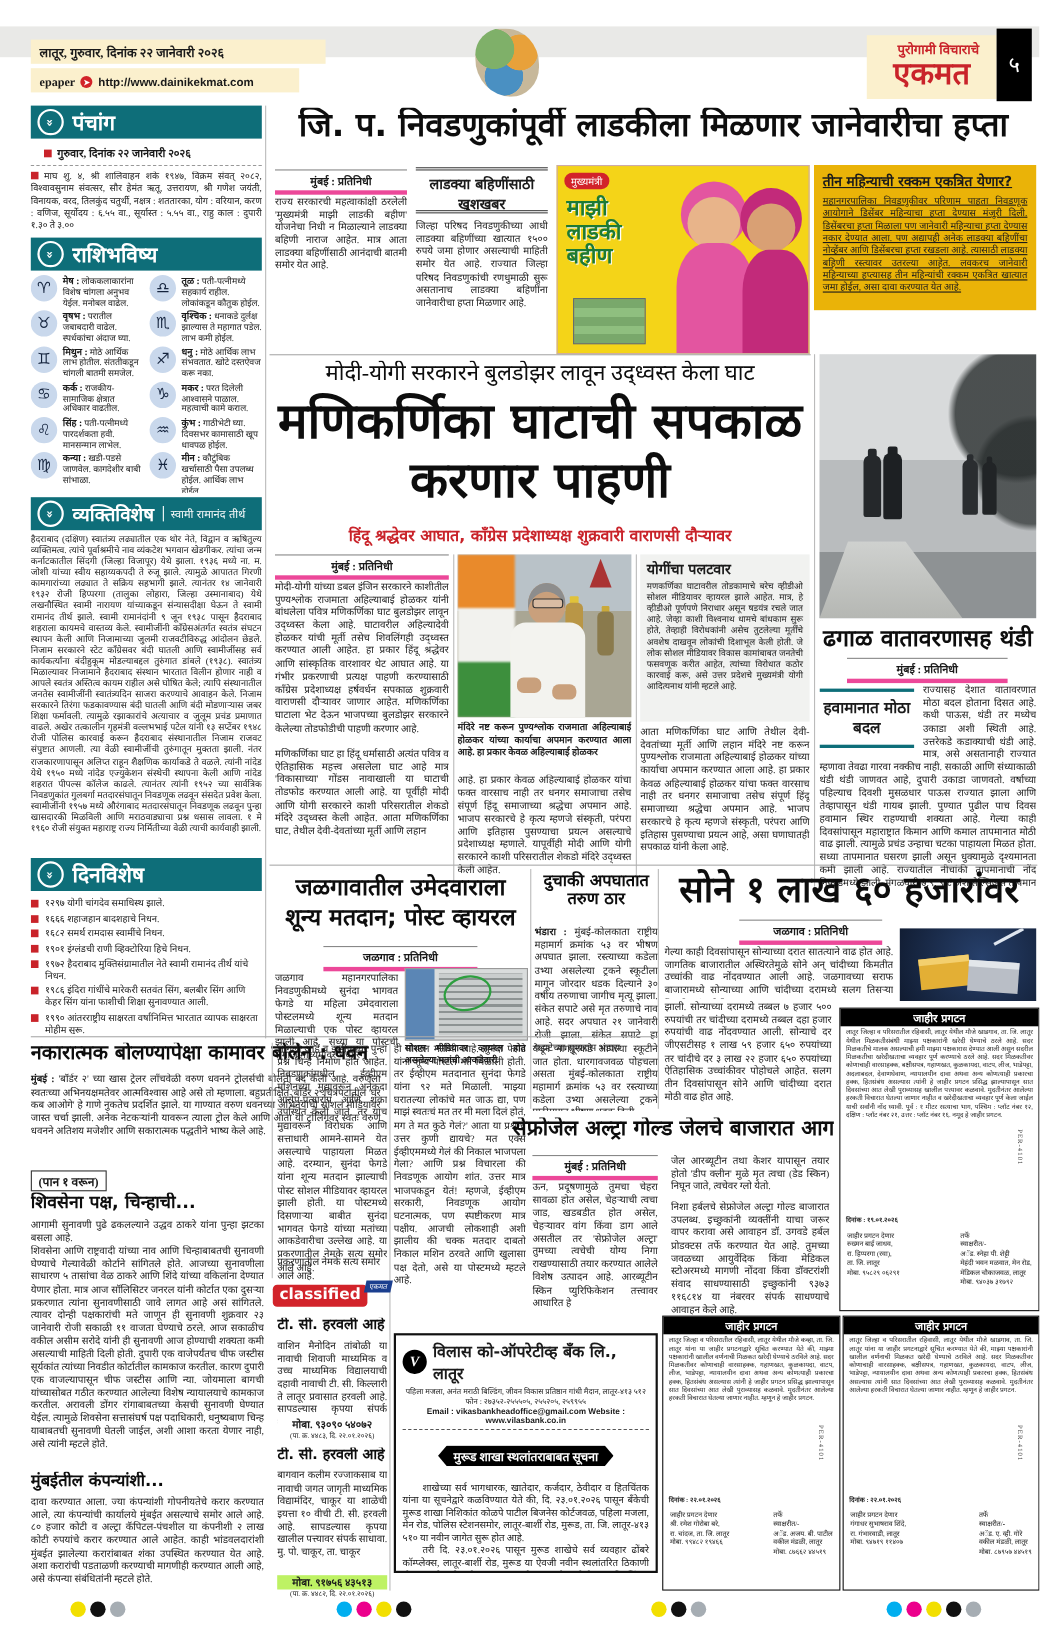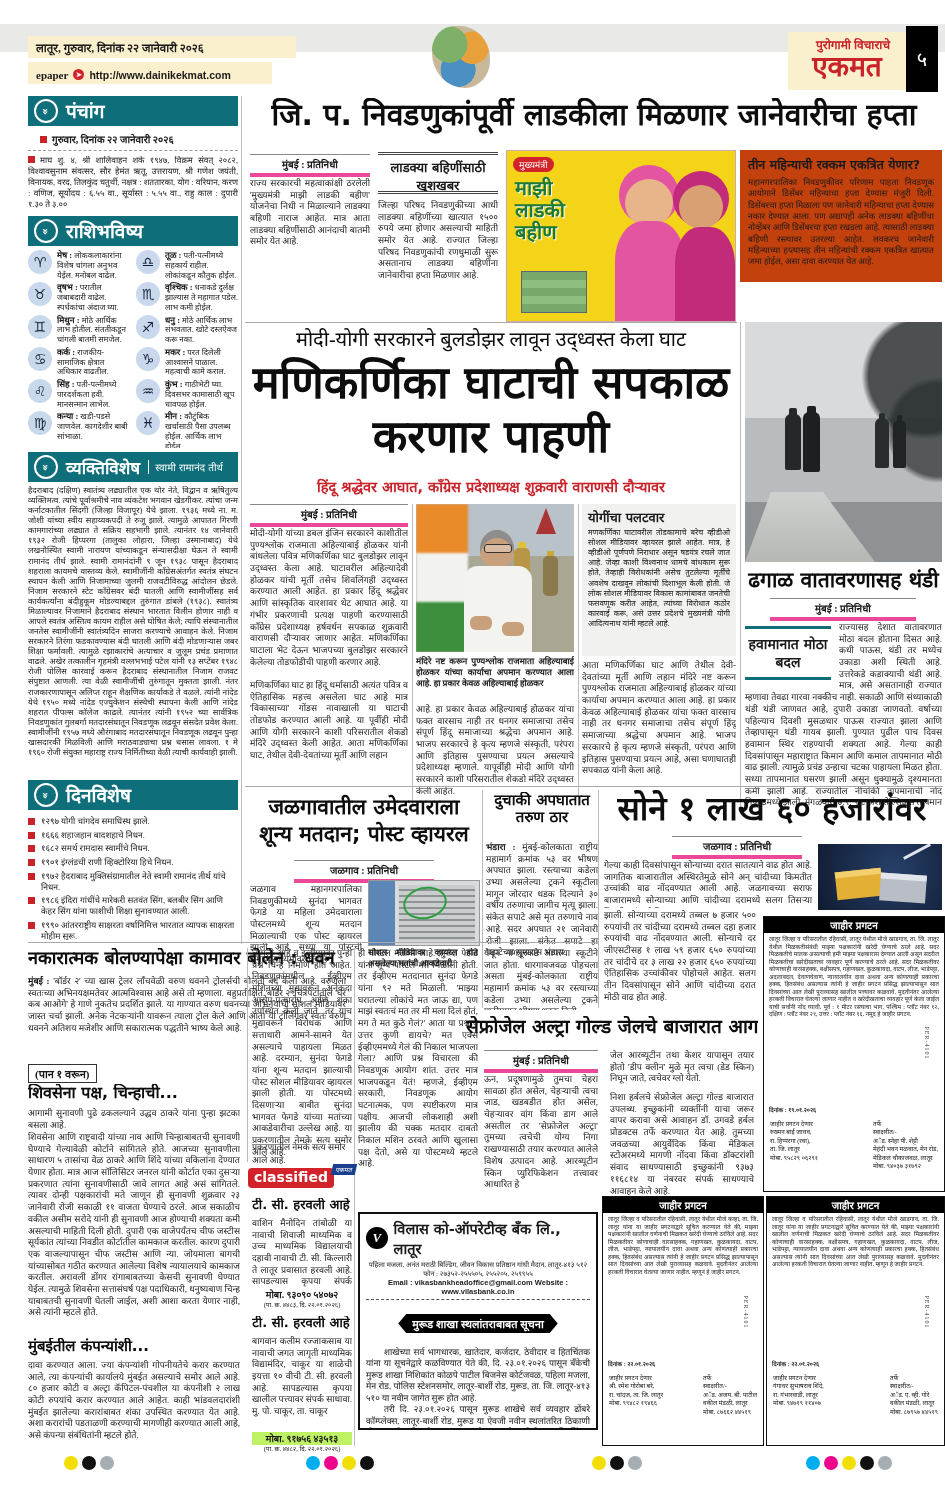--- a/index.html
+++ b/index.html
@@ -199,21 +199,21 @@
   <div class="abs clip" style="left:506px;top:150px;width:228px;height:170px;background:#f4d418;border:1px solid #caa;">
     <div style="position:absolute;left:6px;top:6px;background:#d2232a;color:#fff;font-size:9px;padding:1px 6px;border-radius:8px;">मुख्यमंत्री</div>
     <div style="position:absolute;left:8px;top:26px;width:80px;color:#1d7a34;font-weight:bold;font-size:20px;line-height:1.1;text-shadow:1px 1px 0 #fff;font-family:'DejaVu Sans',sans-serif;">माझी लाडकी बहीण</div>
     <div style="position:absolute;left:118px;top:28px;width:48px;height:48px;border-radius:50%;background:#e8b48a;box-shadow:0 -8px 0 6px #e355a0;"></div>
     <div style="position:absolute;left:172px;top:34px;width:44px;height:44px;border-radius:50%;background:#d9a074;box-shadow:0 -8px 0 6px #c22a7a;"></div>
     <div style="position:absolute;left:108px;top:70px;width:70px;height:100px;background:#e355a0;border-radius:40% 40% 0 0;"></div>
     <div style="position:absolute;left:168px;top:76px;width:60px;height:94px;background:#c22a7a;border-radius:40% 40% 0 0;"></div>
     <div style="position:absolute;left:14px;top:120px;width:64px;height:40px;background:repeating-linear-gradient(#79a86b 0 8px,#8fbf7f 8px 16px);border:1px solid #567;"></div>
   </div>
 
-  <div class="abs clip" style="left:740px;top:150px;width:202px;height:132px;background:#c2410c;padding:6px 8px;box-sizing:border-box;">
+  <div class="abs clip" style="left:740px;top:150px;width:202px;height:132px;background:#eab308;padding:6px 8px;box-sizing:border-box;text-decoration:underline;">
     <div class="b" style="font-size:12.5px;margin-bottom:4px;font-family:'DejaVu Sans',sans-serif;">तीन महिन्याची रक्कम एकत्रित येणार?</div>
     <div class="j" style="font-size:8.6px;line-height:1.32;">महानगरपालिका निवडणुकीवर परिणाम पाहता निवडणूक आयोगाने डिसेंबर महिन्याचा हप्ता देण्यास मंजुरी दिली. डिसेंबरचा हप्ता मिळाला पण जानेवारी महिन्याचा हप्ता देण्यास नकार देण्यात आला. पण अद्यापही अनेक लाडक्या बहिणींचा नोव्हेंबर आणि डिसेंबरचा हप्ता रखडला आहे. त्यासाठी लाडक्या बहिणी रस्त्यावर उतरल्या आहेत. लवकरच जानेवारी महिन्याच्या हप्त्यासह तीन महिन्यांची रक्कम एकत्रित खात्यात जमा होईल, असा दावा करण्यात येत आहे.</div>
   </div>
 
   <div class="abs rule-h" style="left:245px;top:322px;width:492px;"></div>
   <div class="abs hl c clip" style="left:248px;top:328px;width:486px;height:26px;font-size:20px;font-weight:normal;font-family:'Liberation Serif',serif;">मोदी-योगी सरकारने बुलडोझर लावून उद्ध्वस्त केला घाट</div>
   <div class="abs hl c clip" style="left:248px;top:356px;width:486px;height:116px;font-size:45px;line-height:1.2;">मणिकर्णिका घाटाची सपकाळ करणार पाहणी</div>
   <div class="abs c b clip" style="left:248px;top:476px;width:486px;height:22px;font-size:14.5px;color:#c9232a;font-family:'DejaVu Sans',sans-serif;">हिंदू श्रद्धेवर आघात, काँग्रेस प्रदेशाध्यक्ष शुक्रवारी वाराणसी दौऱ्यावर</div>
 
   <div class="abs byline" style="left:250px;top:504px;width:158px;">मुंबई : प्रतिनिधी</div>

